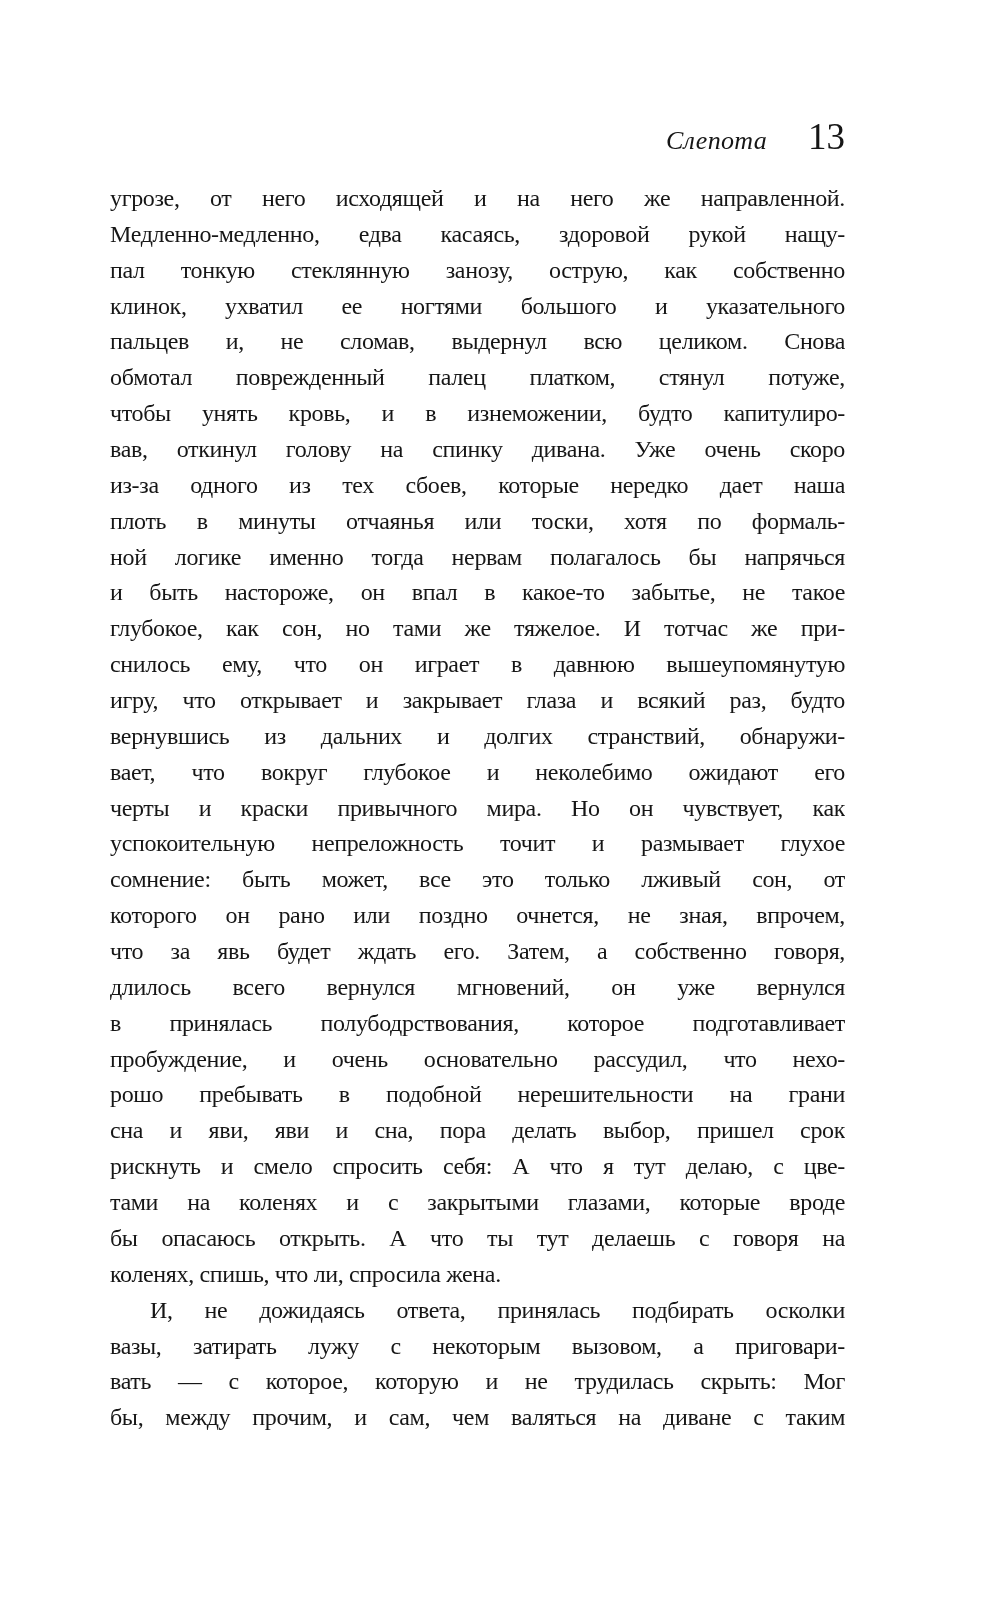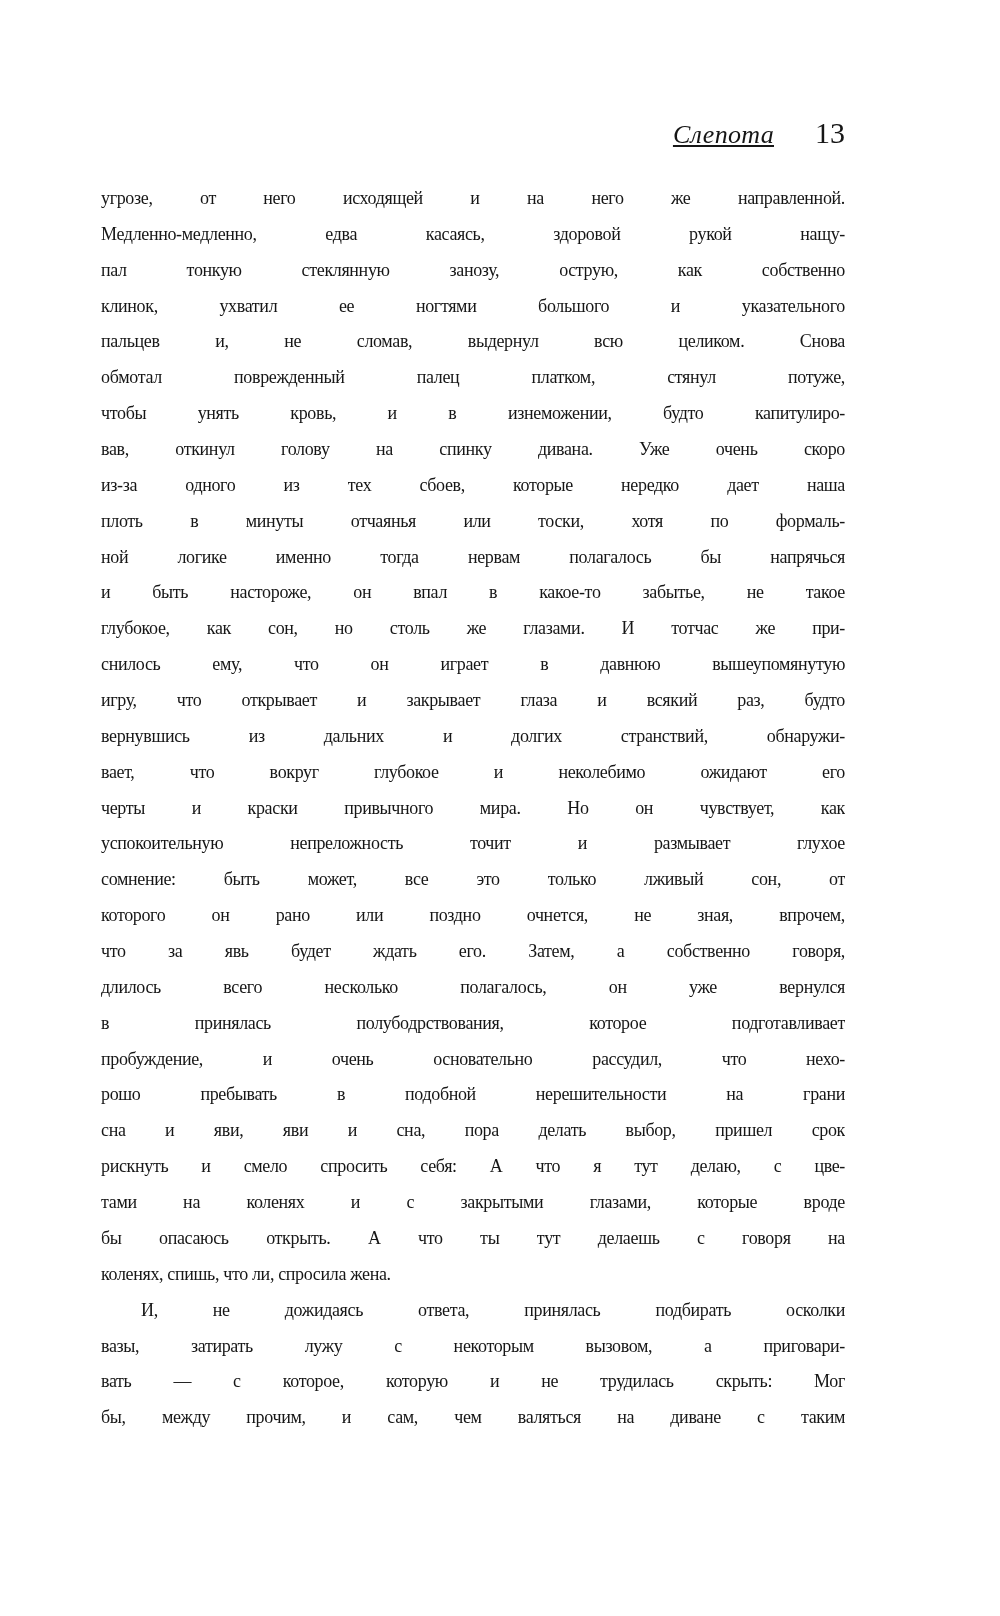--- a/index.html
+++ b/index.html
@@ -24,41 +24,41 @@
     display: flex;
     justify-content: flex-end;
     align-items: baseline;
     gap: 41px;
   }
   .running-title {
     font-style: italic;
     font-size: 26px;
     line-height: 1;
     letter-spacing: 0.3px;
-    text-decoration: underline;
   }
   .page-number {
-    font-size: 30px;
+    font-size: 37px;
     line-height: 1;
   }
   .text-block {
     position: absolute;
     left: 101px;
     top: 181px;
     width: 744px;
   }
   .line {
-    font-size: 18px;
+    font-size: 24px;
     line-height: 35.86px;
     height: 35.86px;
     letter-spacing: -0.35px;
     text-align: justify;
     text-align-last: justify;
     white-space: normal;
     overflow: hidden;
+    margin-left: 9px;
   }
   .line.ragged {
     text-align: left;
     text-align-last: left;
   }
   .line.indent {
     text-indent: 40px;
   }
 </style>
 </head>
@@ -75,31 +75,31 @@
       <div class="line">пал тонкую стеклянную занозу, острую, как собственно</div>
       <div class="line">клинок, ухватил ее ногтями большого и указательного</div>
       <div class="line">пальцев и, не сломав, выдернул всю целиком. Снова</div>
       <div class="line">обмотал поврежденный палец платком, стянул потуже,</div>
       <div class="line">чтобы унять кровь, и в изнеможении, будто капитулиро-</div>
       <div class="line">вав, откинул голову на спинку дивана. Уже очень скоро</div>
       <div class="line">из-за одного из тех сбоев, которые нередко дает наша</div>
       <div class="line">плоть в минуты отчаянья или тоски, хотя по формаль-</div>
       <div class="line">ной логике именно тогда нервам полагалось бы напрячься</div>
       <div class="line">и быть настороже, он впал в какое-то забытье, не такое</div>
-      <div class="line">глубокое, как сон, но столь же глазами. И тотчас же при-</div>
+      <div class="line">глубокое, как сон, но тами же тяжелое. И тотчас же при-</div>
       <div class="line">снилось ему, что он играет в давнюю вышеупомянутую</div>
       <div class="line">игру, что открывает и закрывает глаза и всякий раз, будто</div>
       <div class="line">вернувшись из дальних и долгих странствий, обнаружи-</div>
       <div class="line">вает, что вокруг глубокое и неколебимо ожидают его</div>
       <div class="line">черты и краски привычного мира. Но он чувствует, как</div>
       <div class="line">успокоительную непреложность точит и размывает глухое</div>
       <div class="line">сомнение: быть может, все это только лживый сон, от</div>
       <div class="line">которого он рано или поздно очнется, не зная, впрочем,</div>
       <div class="line">что за явь будет ждать его. Затем, а собственно говоря,</div>
-      <div class="line">длилось всего несколько полагалось, он уже вернулся</div>
+      <div class="line">длилось всего вернулся мгновений, он уже вернулся</div>
       <div class="line">в принялась полубодрствования, которое подготавливает</div>
       <div class="line">пробуждение, и очень основательно рассудил, что нехо-</div>
       <div class="line">рошо пребывать в подобной нерешительности на грани</div>
       <div class="line">сна и яви, яви и сна, пора делать выбор, пришел срок</div>
       <div class="line">рискнуть и смело спросить себя: А что я тут делаю, с цве-</div>
       <div class="line">тами на коленях и с закрытыми глазами, которые вроде</div>
       <div class="line">бы опасаюсь открыть. А что ты тут делаешь с говоря на</div>
       <div class="line ragged">коленях, спишь, что ли, спросила жена.</div>
       <div class="line indent">И, не дожидаясь ответа, принялась подбирать осколки</div>
       <div class="line">вазы, затирать лужу с некоторым вызовом, а приговари-</div>

